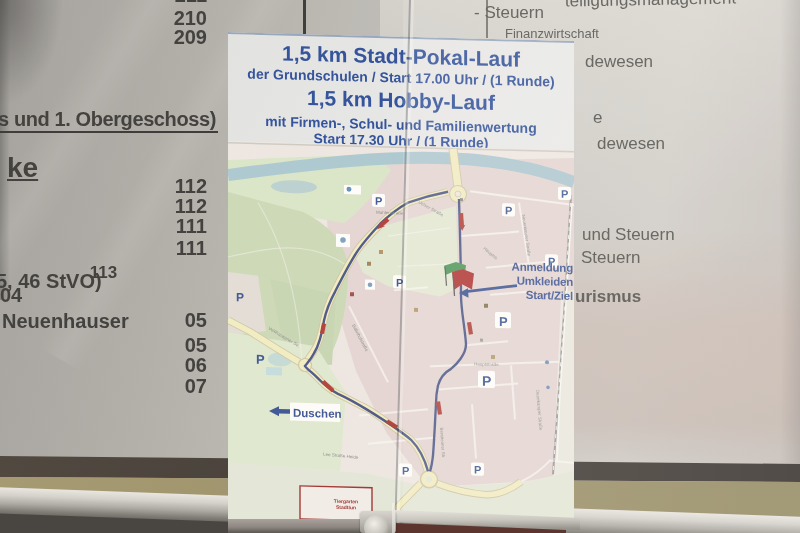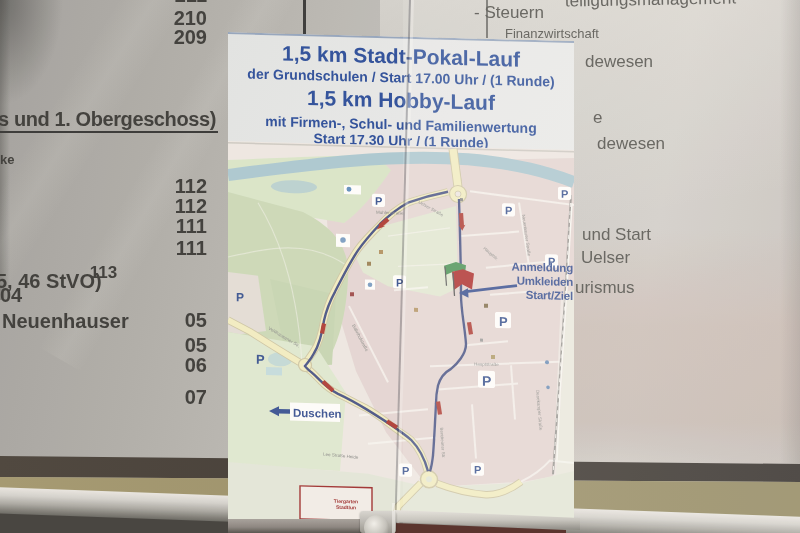--- a/index.html
+++ b/index.html
@@ -31,43 +31,43 @@
   <div class="abs" style="left:150px;top:-70px;width:50px;height:460px;background:linear-gradient(90deg,rgba(238,238,235,0),rgba(238,238,235,0.10),rgba(238,238,235,0));
     transform:rotate(30deg);"></div>
 
   <div class="abs" style="left:303px;top:0;width:3px;height:34px;background:#3c3c3a;"></div>
   <div class="abs" style="left:486px;top:0;width:2px;height:38px;background:rgba(90,90,86,0.8);"></div>
 
   <div class="gtxt" style="left:0;top:-16px;width:207px;text-align:right;font-size:20px;">211</div>
   <div class="gtxt" style="left:0;top:7px;width:207px;text-align:right;font-size:20px;">210</div>
   <div class="gtxt" style="left:0;top:26px;width:207px;text-align:right;font-size:20px;">209</div>
   <div class="gtxt" style="left:-2px;top:108px;font-size:20px;letter-spacing:-0.4px;border-bottom:2px solid #3a3a38;padding-right:2px;">s und 1. Obergeschoss)</div>
-  <div class="gtxt" style="left:0;top:152px;font-size:13px;">ke</div>
+  <div class="gtxt" style="left:7px;top:152px;font-size:28px;text-decoration:underline;">ke</div>
   <div class="gtxt" style="left:0;top:175px;width:207px;text-align:right;font-size:20px;">112</div>
   <div class="gtxt" style="left:0;top:195px;width:207px;text-align:right;font-size:20px;">112</div>
   <div class="gtxt" style="left:0;top:215px;width:207px;text-align:right;font-size:20px;">111</div>
   <div class="gtxt" style="left:0;top:237px;width:207px;text-align:right;font-size:20px;">111</div>
   <div class="gtxt" style="left:0;top:263px;width:207px;text-align:center;font-size:17px;">113</div>
   <div class="gtxt" style="left:-4px;top:270px;font-size:20px;">5, 46 StVO)</div>
   <div class="gtxt" style="left:0;top:284px;width:207px;text-align:left;font-size:20px;">04</div>
   <div class="gtxt" style="left:2px;top:310px;font-size:20px;">Neuenhauser</div>
   <div class="gtxt" style="left:0;top:309px;width:207px;text-align:right;font-size:20px;">05</div>
   <div class="gtxt" style="left:0;top:334px;width:207px;text-align:right;font-size:20px;">05</div>
   <div class="gtxt" style="left:0;top:354px;width:207px;text-align:right;font-size:20px;">06</div>
-  <div class="gtxt" style="left:0;top:386px;width:207px;text-align:right;font-size:20px;">07</div>
+  <div class="gtxt" style="left:0;top:375px;width:207px;text-align:right;font-size:20px;">07</div>
 
   <div class="rtxt" style="left:565px;top:-10px;font-size:17px;font-weight:normal;transform:rotate(-1deg);">teiligungsmanagement</div>
   <div class="rtxt" style="left:450px;top:3px;font-size:17px;font-weight:normal;margin-left:24px;">- Steuern</div>
   <div class="rtxt" style="left:505px;top:26px;font-size:13px;font-weight:normal;">Finanzwirtschaft</div>
   <div class="rtxt" style="left:585px;top:52px;font-size:17px;font-weight:normal;">dewesen</div>
   <div class="rtxt" style="left:593px;top:108px;font-size:17px;font-weight:normal;">e</div>
   <div class="rtxt" style="left:597px;top:134px;font-size:17px;font-weight:normal;">dewesen</div>
-  <div class="rtxt" style="left:582px;top:225px;font-size:17px;font-weight:normal;">und Start</div>
-  <div class="rtxt" style="left:581px;top:248px;font-size:17px;font-weight:normal;">Uelser</div>
-  <div class="rtxt" style="left:575px;top:278px;font-size:17px;font-weight:normal;">urismus</div>
+  <div class="rtxt" style="left:582px;top:225px;font-size:17px;font-weight:normal;">und Steuern</div>
+  <div class="rtxt" style="left:581px;top:248px;font-size:17px;font-weight:normal;">Steuern</div>
+  <div class="rtxt" style="left:575px;top:287px;font-size:17px;font-weight:bold;">urismus</div>
 
   <div class="abs" style="left:780px;top:0;width:20px;height:533px;background:linear-gradient(90deg,rgba(90,85,80,0),rgba(90,85,80,0.2));"></div>
   <div class="abs" style="left:664px;top:489px;width:14px;height:3px;background:rgba(60,55,45,0.55);border-radius:2px;"></div>
   <div class="abs" style="left:706px;top:492px;width:10px;height:3px;background:rgba(60,55,45,0.45);border-radius:2px;"></div>
 
   <div class="abs" style="left:0;top:456px;width:800px;height:26px;
     clip-path:polygon(0 0,800px 8px,800px 26px,0 21px);background:linear-gradient(90deg,#4f463c,#443c35 60%,#352f2a);"></div>
   <div class="abs" style="left:0;top:476px;width:800px;height:57px;
     clip-path:polygon(0 1px,800px 6px,800px 57px,0 57px);background:linear-gradient(90deg,#a79a6a,#9e9264 55%,#968b5c);"></div>
   <div class="abs" style="left:0;top:505px;width:232px;height:28px;background:#46433e;"></div>

